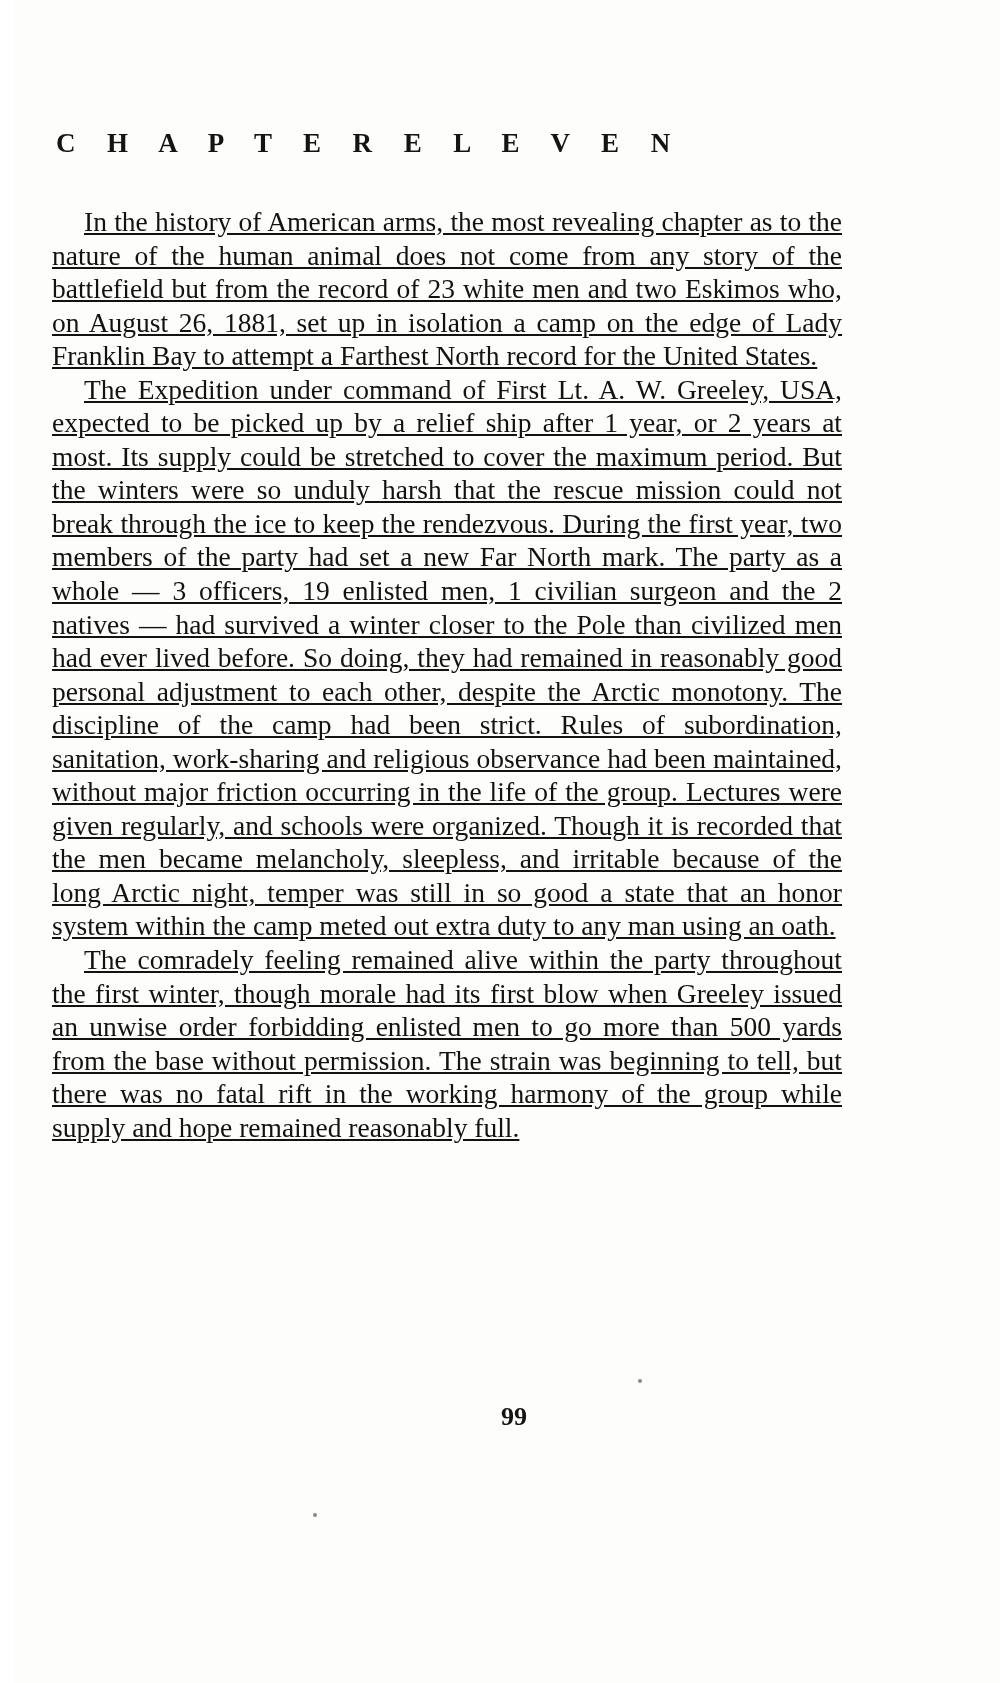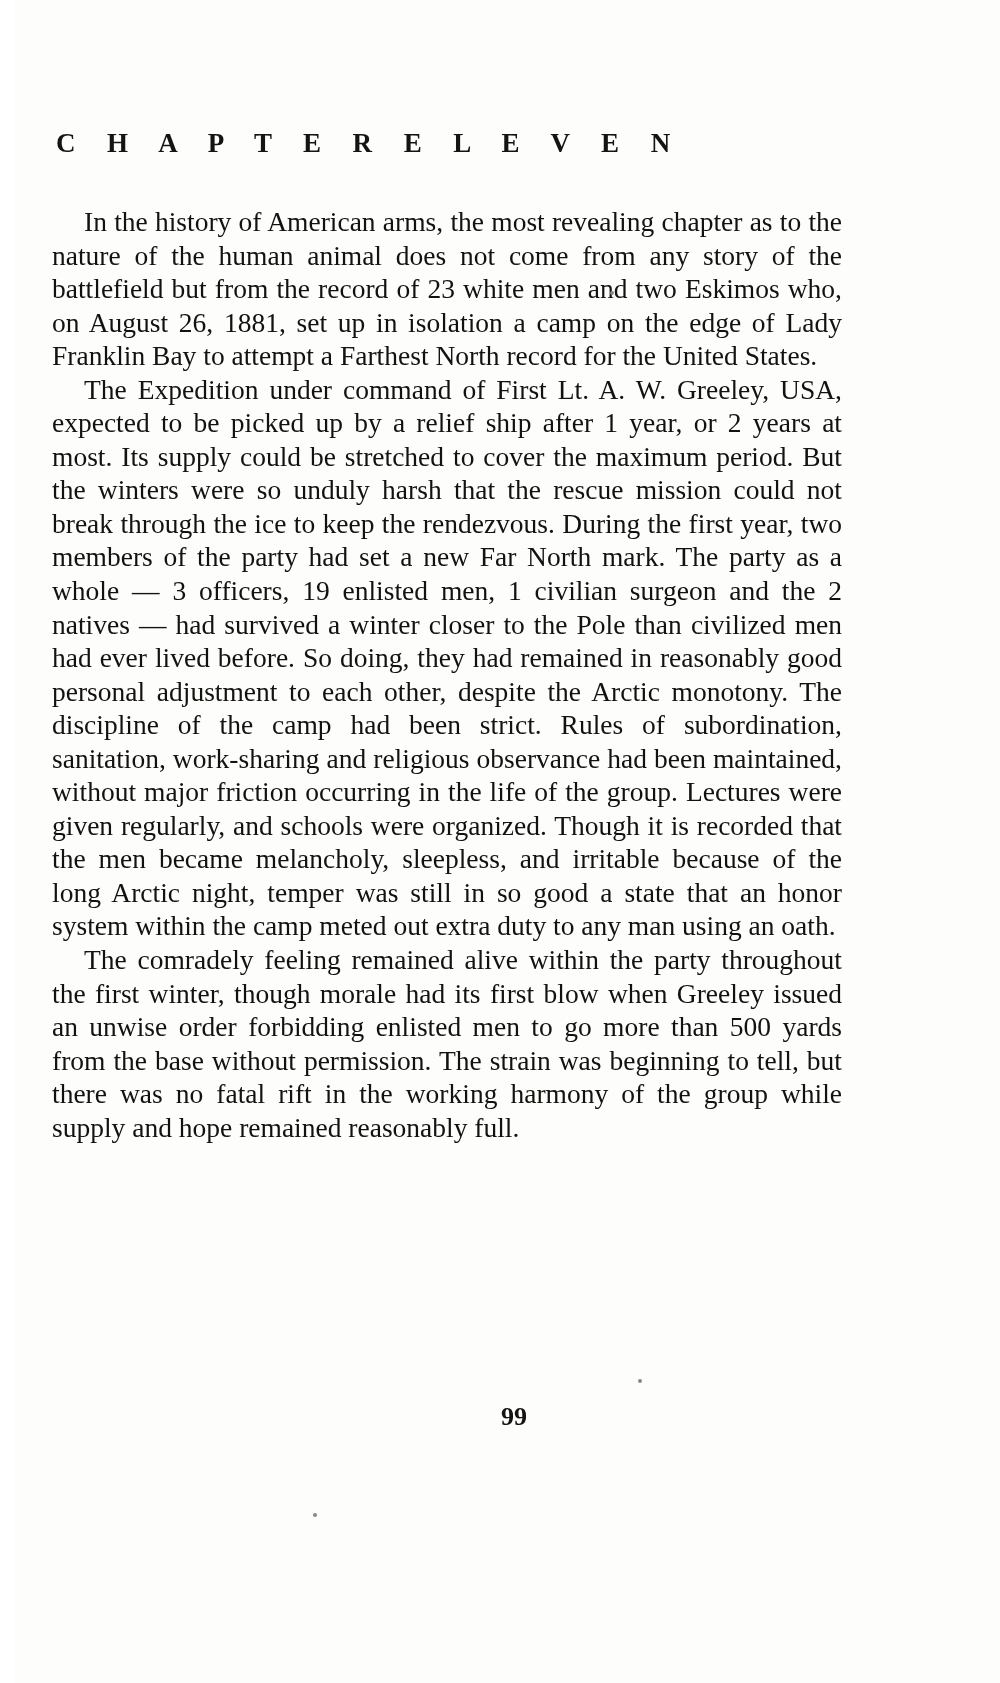--- a/index.html
+++ b/index.html
@@ -53,20 +53,21 @@
     font-size: 27.5px;
     line-height: 1.22;
     text-align: justify;
     text-justify: inter-word;
     color: #14120f;
     hyphens: none;
   }
   .body-text p {
     margin: 0;
     text-indent: 32px;
+    text-decoration: underline;
   }
   .body-text p.first {
     text-indent: 32px;
   }
   .page-number {
     position: absolute;
     left: 0;
     top: 1402px;
     width: 1000px;
     text-align: center;

